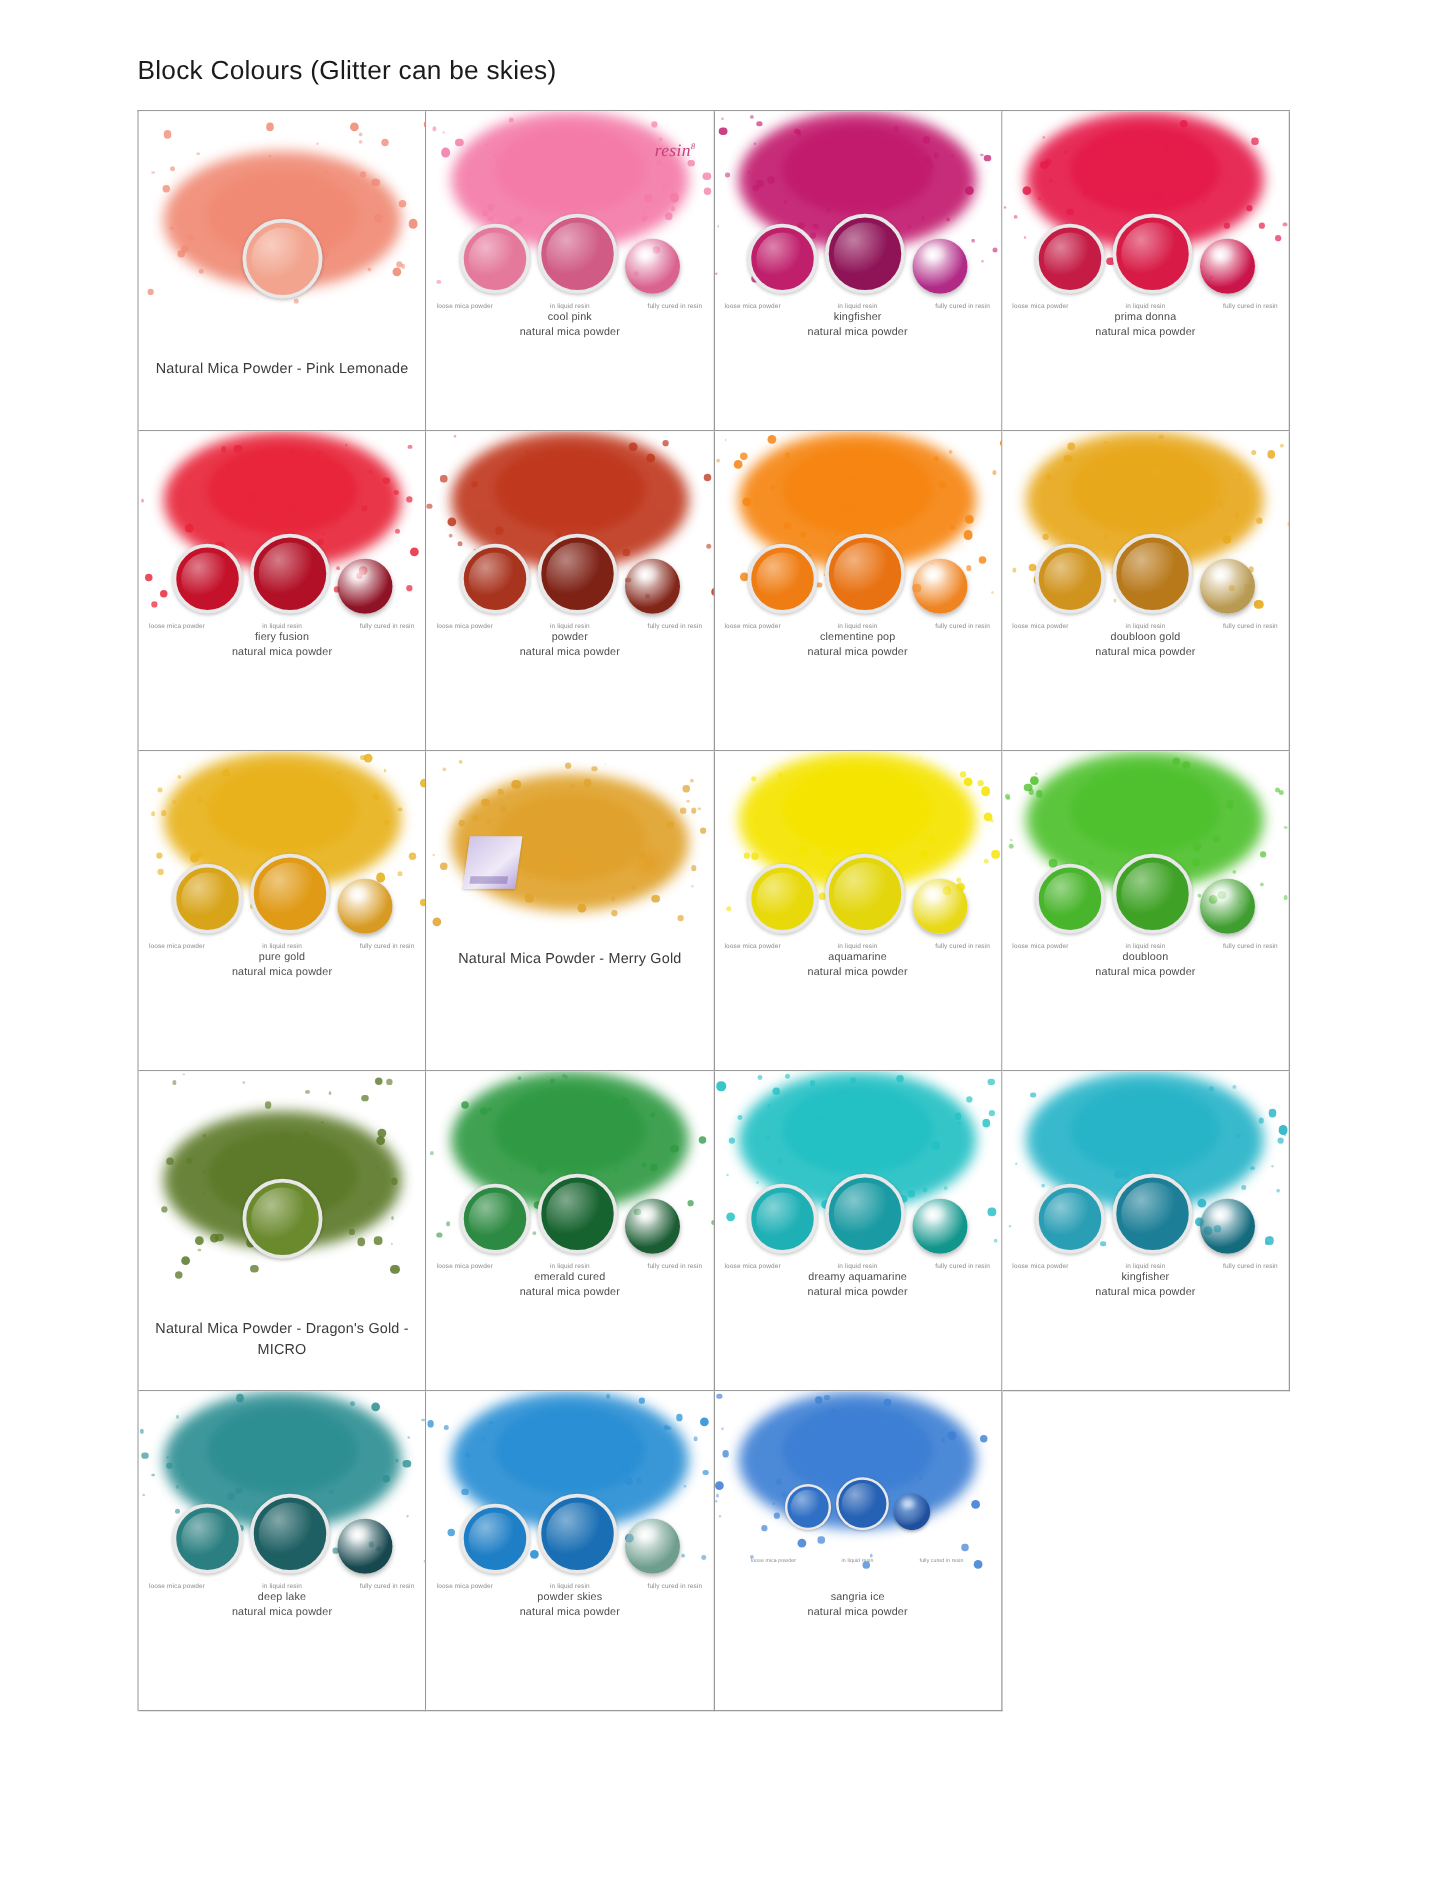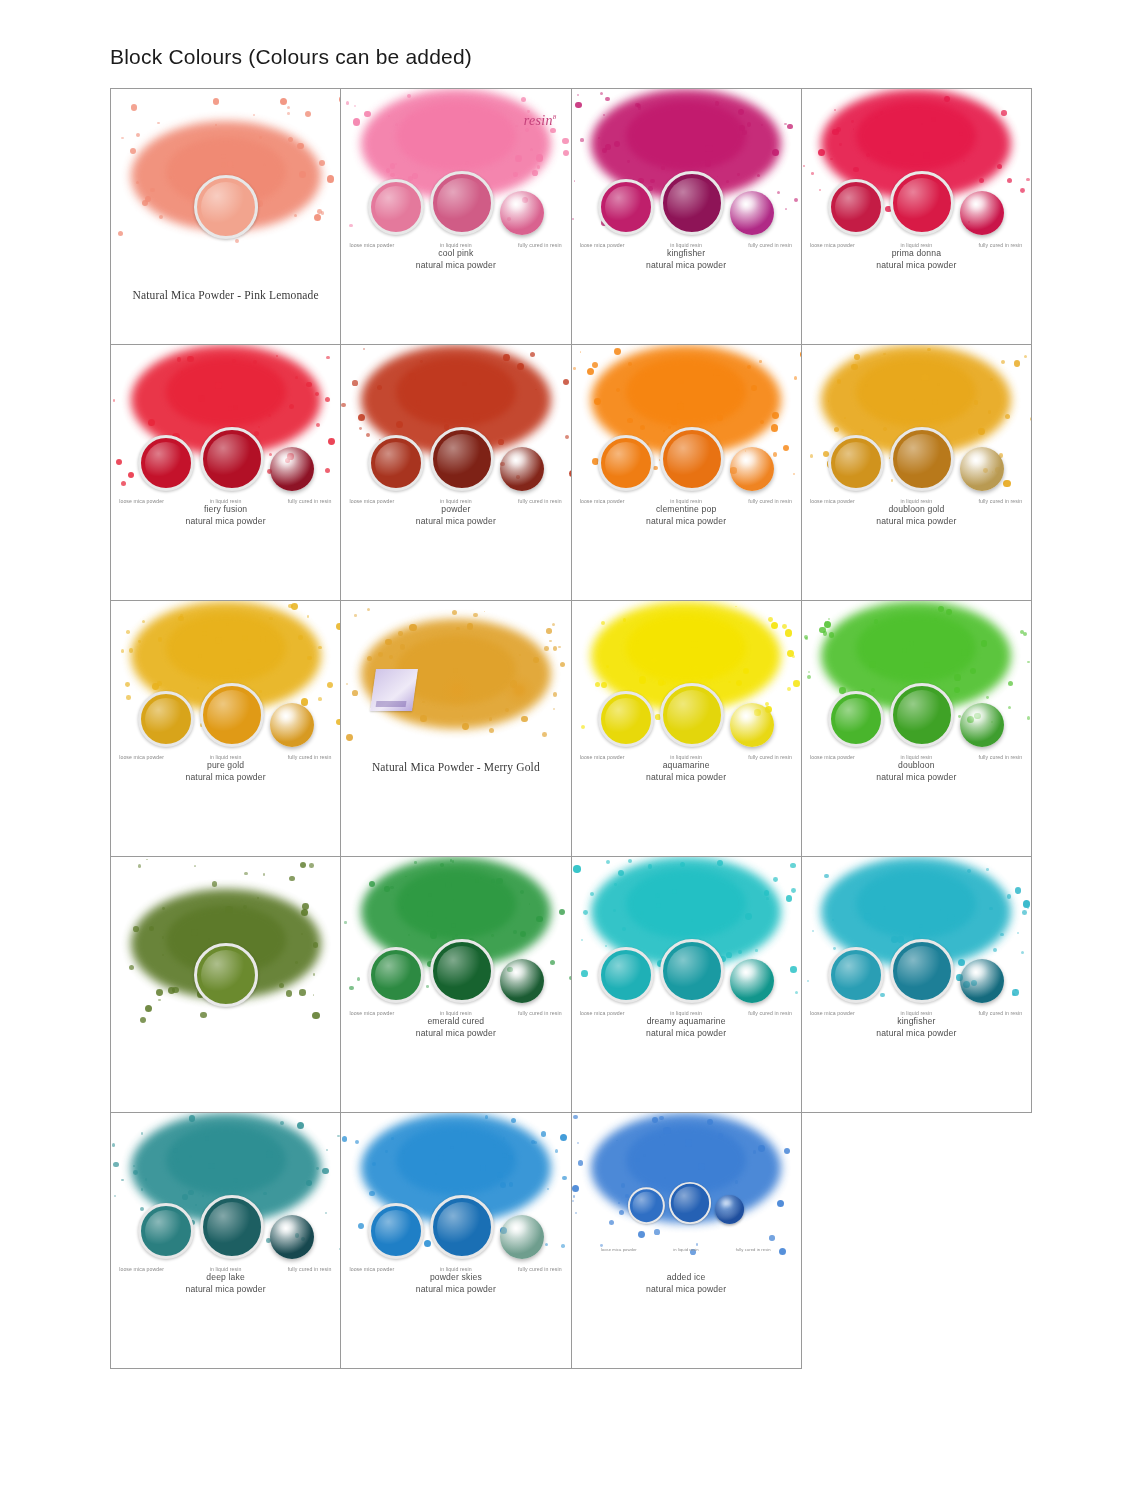--- a/index.html
+++ b/index.html
@@ -144,21 +144,21 @@
     text-align: center;
     font-size: 8.6px;
     color: #4d4d4d;
     line-height: 1.45;
     letter-spacing: 0.15px;
     margin-top: 2px;
     padding: 0 8px;
   }
   .caption .nm { display: block; }
   .caption.serif {
-    font-family: Liberation Serif, serif;
+    font-family: Liberation Sans, sans-serif;
     font-size: 11.5px;
     color: #3a3a3a;
     line-height: 1.5;
   }
   .caption-spaced { margin-top: 14px; }
 
   
   .jar-art {
     position: relative;
     width: 174px;
@@ -247,21 +247,21 @@
     color: #c4407a;
     letter-spacing: 0.3px;
   }
   .resin-logo sup { font-size: 7px; }
 </style>
 </head>
 <body>
 
 <div class="page">
 
-  <div class="page-title">Block Colours (Colours can be added)</div>
+  <div class="page-title">Block Colours (Glitter can be skies)</div>
 
   <div class="grid" id="grid">
       <div class="cell">
         <div class="cell-inner">
           <div class="art art-tall">
             <div class="splat" style="background: rgb(240, 138, 116); margin-top: -8px;"></div>
             <div class="splat s2" style="background: rgb(240, 138, 116); margin-top: -12px;"></div>
             <div class="fleck" style="width: 2.70048px; height: 2.70048px; background: rgb(240, 138, 116); left: 20.0081%; top: 15.0073%; opacity: 0.46;"></div>
             <div class="fleck" style="width: 2.75139px; height: 2.75139px; background: rgb(240, 138, 116); left: 76.7424%; top: 9.51044%; opacity: 0.46;"></div>
             <div class="fleck" style="width: 4.62404px; height: 4.62404px; background: rgb(240, 138, 116); left: 49.2049%; top: 62.8969%; opacity: 0.64;"></div>
@@ -1056,20 +1056,23 @@
             <div class="fleck" style="width: 4.05533px; height: 4.05533px; background: rgb(93, 122, 42); left: 57.681%; top: 23.7693%; opacity: 0.58;"></div>
             <div class="fleck" style="width: 4.579px; height: 4.579px; background: rgb(93, 122, 42); left: 86.3778%; top: 0.152614%; opacity: 0.63;"></div>
             <div class="fleck" style="width: 6.37316px; height: 6.37316px; background: rgb(93, 122, 42); left: 26.6983%; top: 69.5532%; opacity: 0.8;"></div>
             <div class="fleck" style="width: 2.11002px; height: 2.11002px; background: rgb(93, 122, 42); left: 22.2084%; top: 41.2556%; opacity: 0.41;"></div>
             <div class="fleck" style="width: 1.59203px; height: 1.59203px; background: rgb(93, 122, 42); left: 88.0172%; top: 73.7327%; opacity: 0.36;"></div>
             <div class="fleck" style="width: 2.4535px; height: 2.4535px; background: rgb(93, 122, 42); left: 20.6732%; top: 76.1651%; opacity: 0.44;"></div>
             <div class="pots" style="bottom: 34px;">
               <div class="pot big" style="background: rgb(107, 138, 46);"></div>
             </div>
           </div>
+          <div class="caption serif caption-spaced">
+            <span class="nm">Natural Mica Powder - Dragon's Gold - MICRO</span>
+          </div>
         </div>
       </div>
       <div class="cell">
         <div class="cell-inner">
           <div class="art">
             <div class="splat" style="background: rgb(47, 154, 67); margin-top: -26px;"></div>
             <div class="splat s2" style="background: rgb(47, 154, 67); margin-top: -34px;"></div>
             <div class="fleck" style="width: 4.38087px; height: 4.38087px; background: rgb(47, 154, 67); left: 48.0145%; top: 40.2131%; opacity: 0.61;"></div>
             <div class="fleck" style="width: 6.05032px; height: 6.05032px; background: rgb(47, 154, 67); left: 78.1071%; top: 45.0001%; opacity: 0.77;"></div>
             <div class="fleck" style="width: 5.58688px; height: 5.58688px; background: rgb(47, 154, 67); left: 72.4613%; top: 69.2368%; opacity: 0.72;"></div>
@@ -1437,20 +1440,20 @@
               <div class="pot big" style="background: rgb(37, 97, 180);"></div>
               <div class="sphere" style="background: radial-gradient(circle at 36% 30%, rgba(255, 255, 255, 0.333), rgb(31, 79, 158) 62%);"></div>
             </div>
             <div class="microcaps" style="transform: translateX(-50%) scale(0.8); bottom: 16px;">
               <span>loose mica powder</span>
               <span>in liquid resin</span>
               <span>fully cured in resin</span>
             </div>
           </div>
           <div class="caption">
-            <span class="nm">added ice</span>
+            <span class="nm">sangria ice</span>
             <span class="nm">natural mica powder</span>
           </div>
         </div>
       </div>
     </div>
 
 </div>
 
 </body></html>

